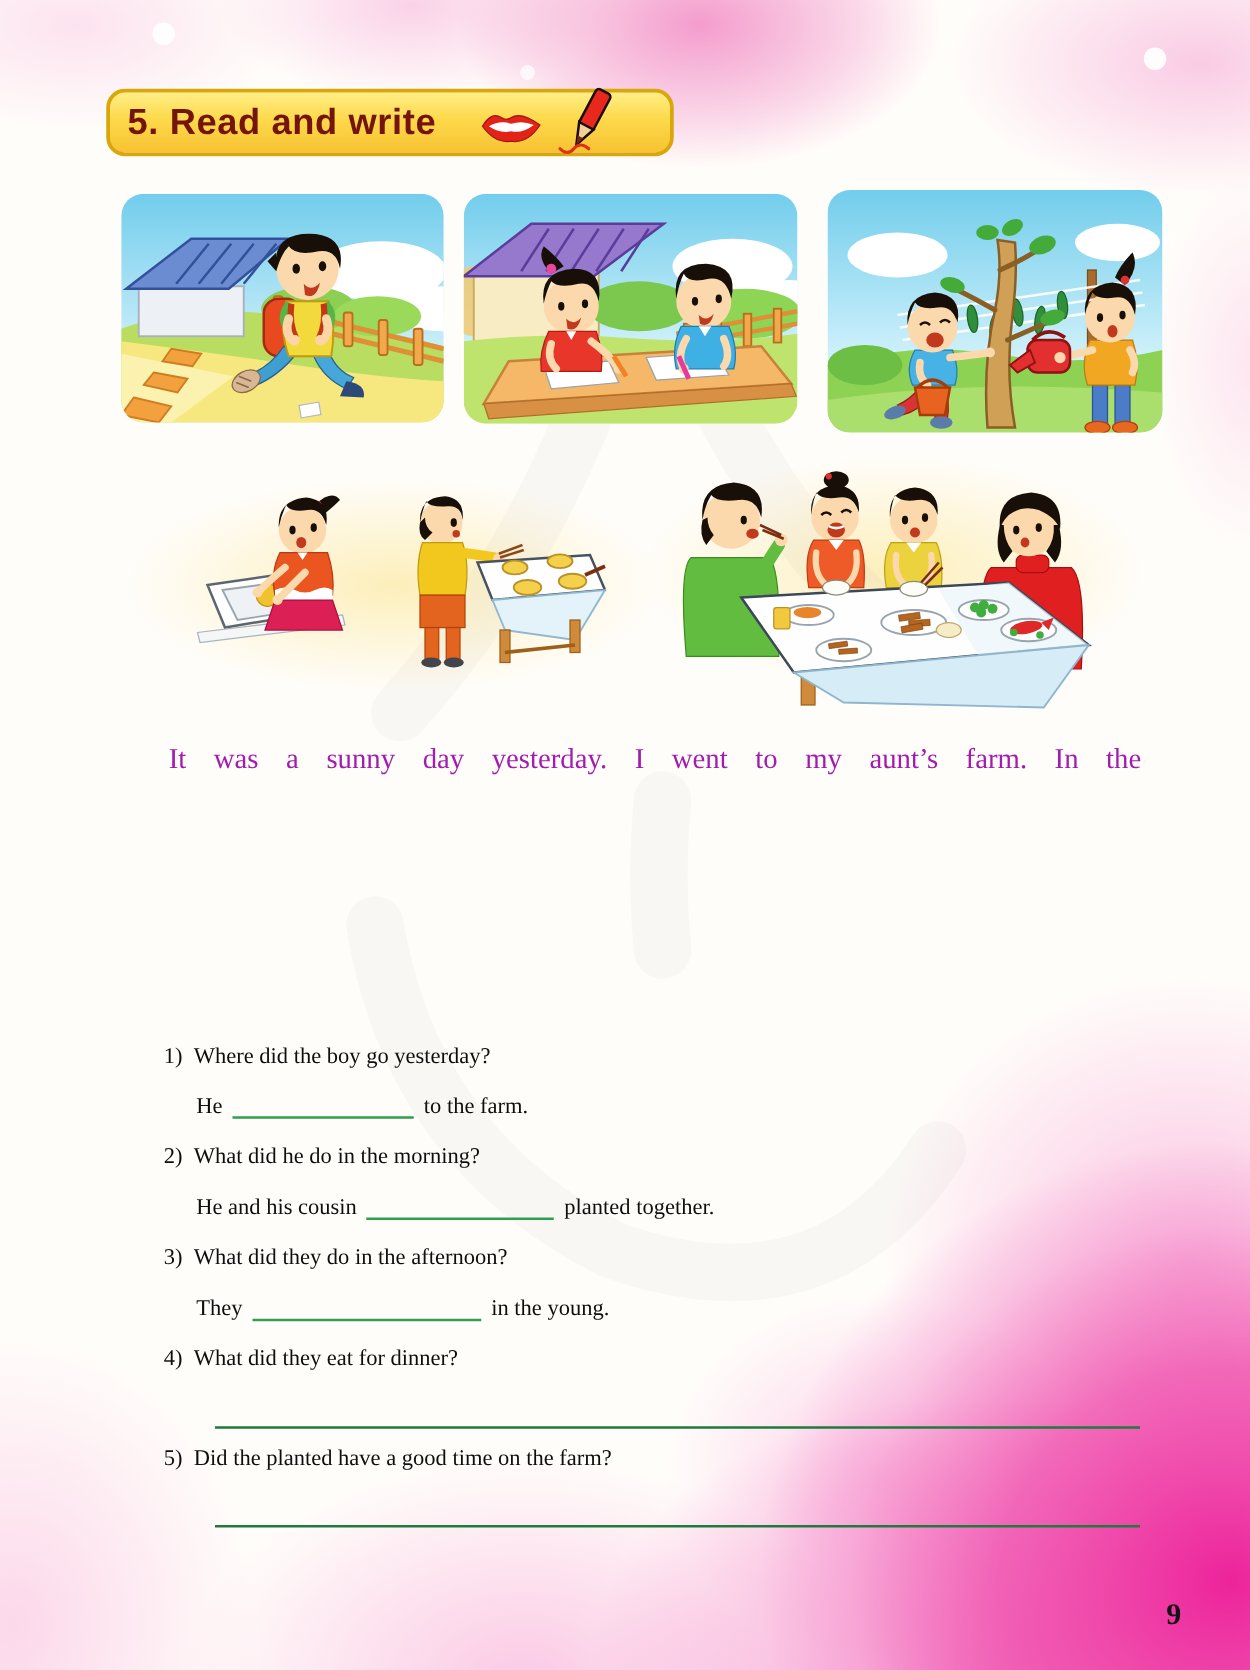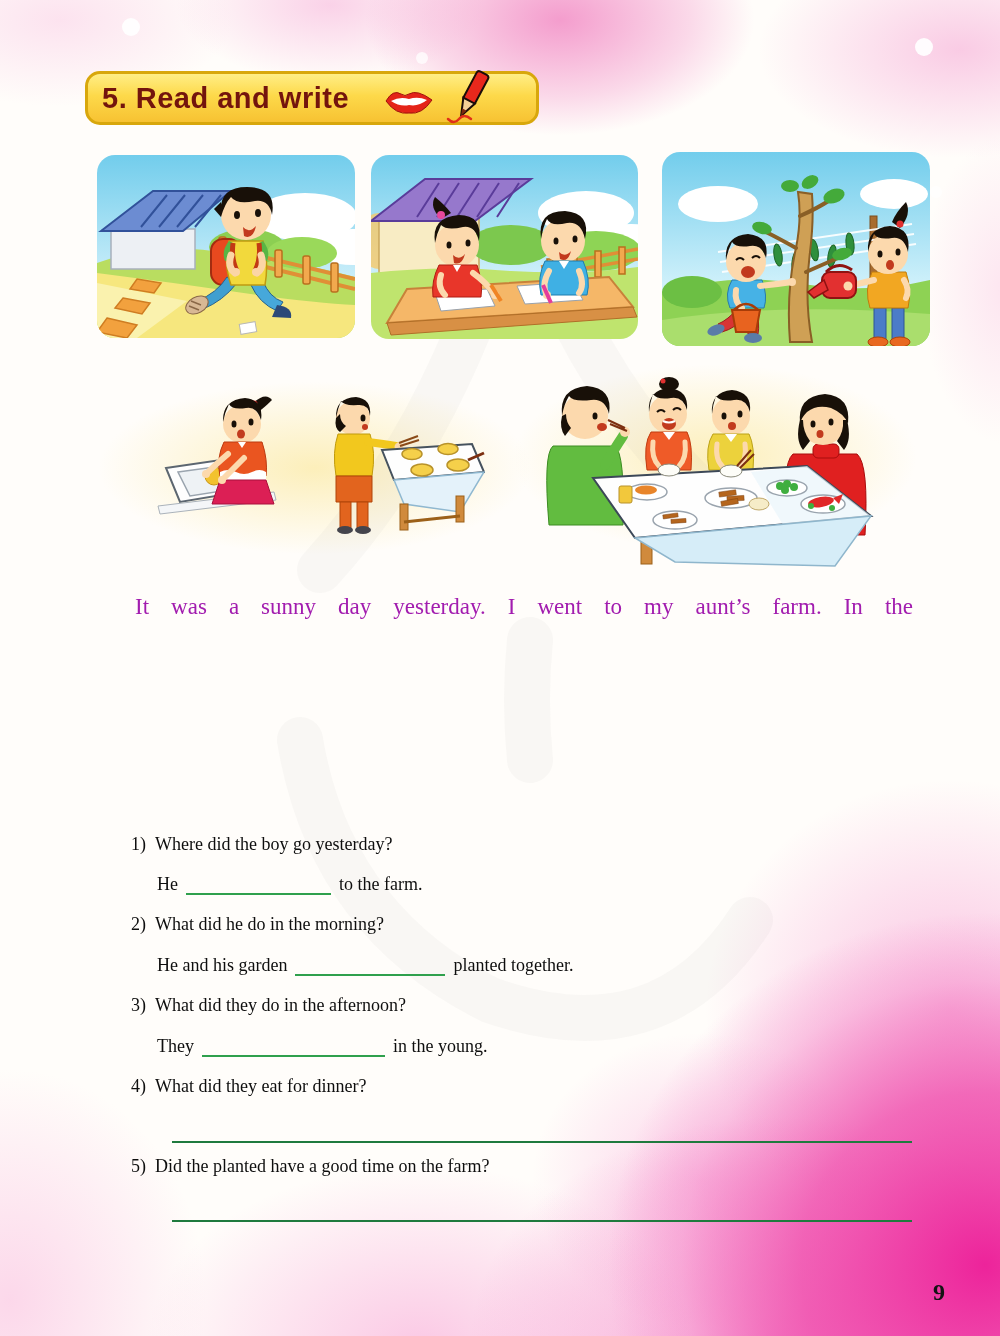--- a/index.html
+++ b/index.html
@@ -430,21 +430,21 @@
       <span class="qnum">1)</span><span>Where did the boy go yesterday?</span>
     </div>
     <div class="q" style="left:157px;top:874px;">
       <span>He</span><span class="blank" style="width:145px;"></span><span>to the farm.</span>
     </div>
 
     <div class="q" style="left:131px;top:914px;">
       <span class="qnum">2)</span><span>What did he do in the morning?</span>
     </div>
     <div class="q" style="left:157px;top:955px;">
-      <span>He and his garden</span><span class="blank" style="width:150px;"></span><span>planted together.</span>
+      <span>He and his cousin</span><span class="blank" style="width:150px;"></span><span>planted together.</span>
     </div>
 
     <div class="q" style="left:131px;top:995px;">
       <span class="qnum">3)</span><span>What did they do in the afternoon?</span>
     </div>
     <div class="q" style="left:157px;top:1036px;">
       <span>They</span><span class="blank" style="width:183px;"></span><span>in the young.</span>
     </div>
 
     <div class="q" style="left:131px;top:1076px;">

